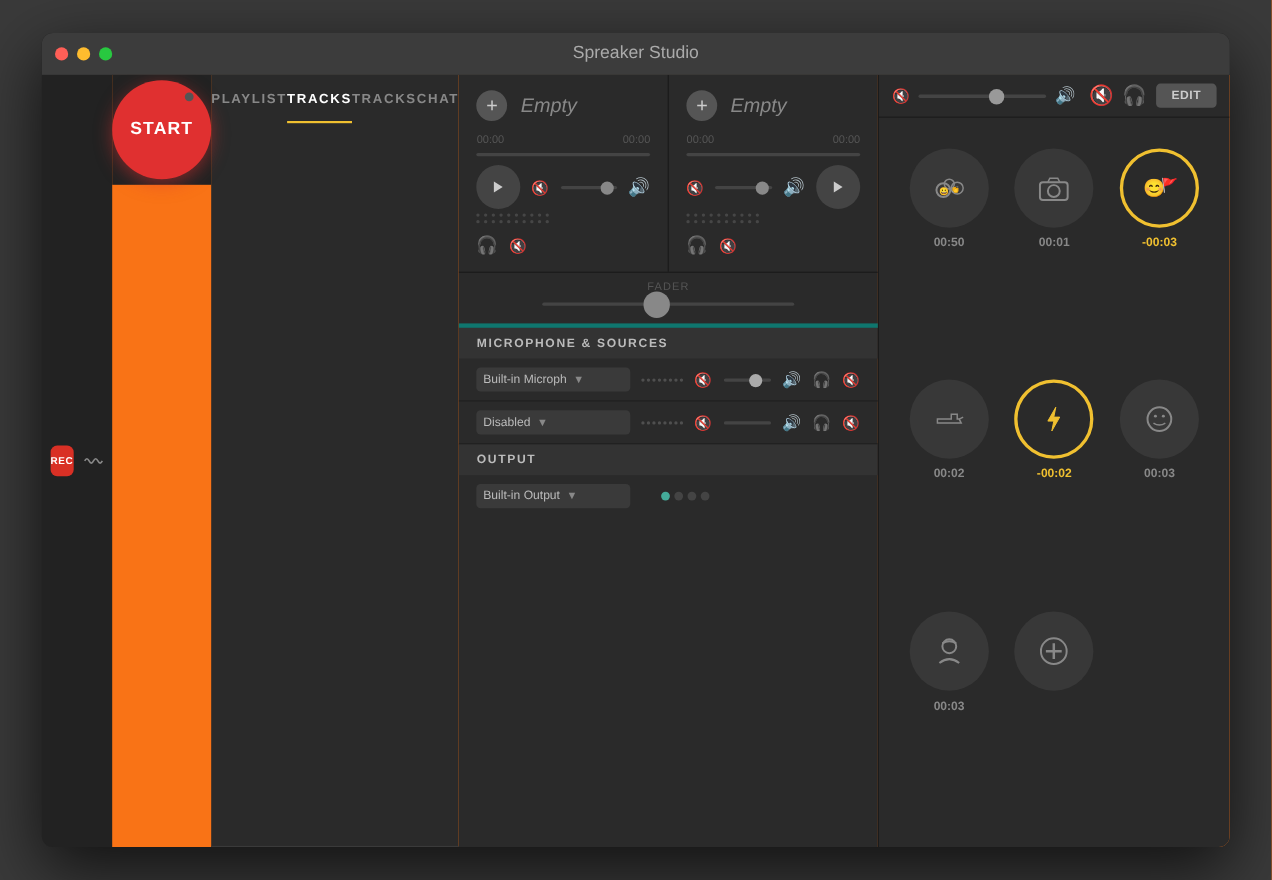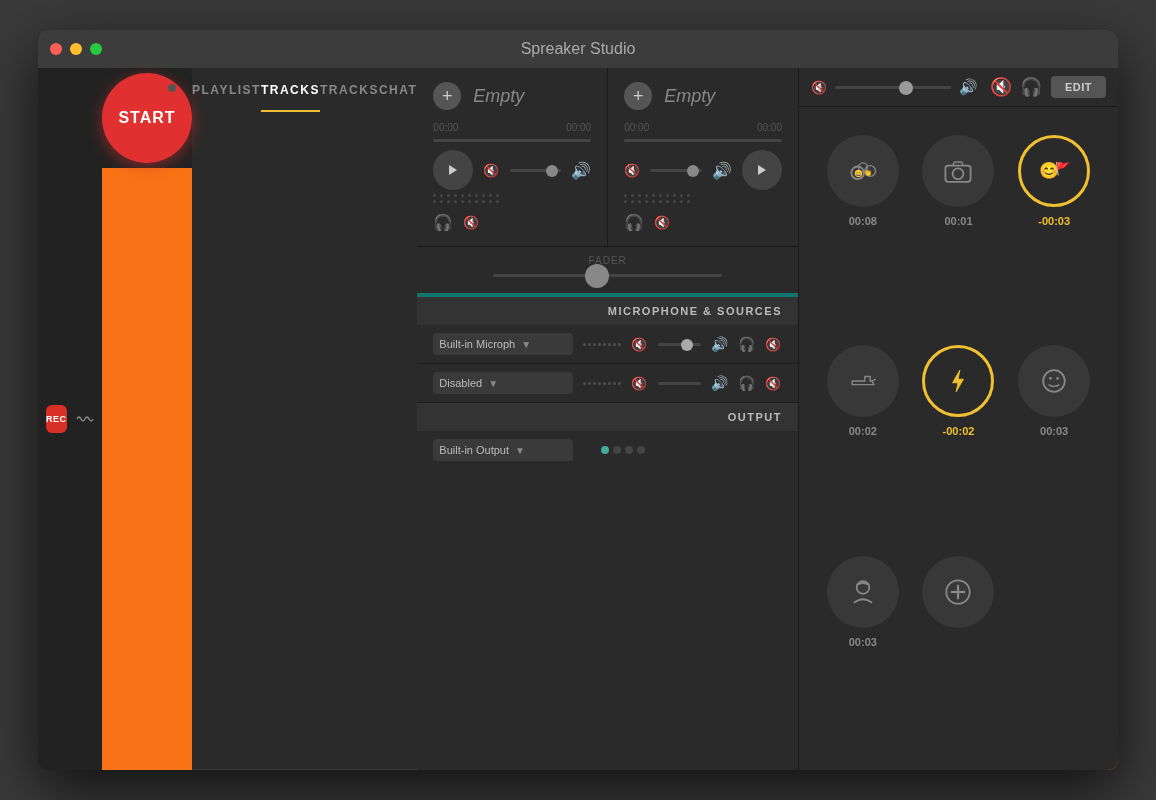--- a/index.html
+++ b/index.html
@@ -342,21 +342,21 @@
     .section {
       padding: 0;
     }
     .section-header {
       background: #333;
       color: #bbb;
       font-size: 11px;
       font-weight: 600;
       letter-spacing: 1.5px;
       padding: 8px 16px;
-      text-align: right;
+      text-align: left;
     }
     .source-row {
       display: flex;
       align-items: center;
       padding: 8px 16px;
       gap: 10px;
       border-bottom: 1px solid #1e1e1e;
     }
     .source-select-box {
       background: #3a3a3a;
@@ -747,21 +747,21 @@
             <div class="effect-cell">
               <div class="effect-circle">
                 <svg class="fx-svg" viewBox="0 0 40 40">
                   <circle cx="14" cy="22" r="7" fill="none" stroke="#888" stroke-width="2"></circle>
                   <circle cx="20" cy="16" r="5" fill="none" stroke="#888" stroke-width="1.5"></circle>
                   <circle cx="28" cy="20" r="6" fill="none" stroke="#888" stroke-width="1.5"></circle>
                   <text x="10" y="26" font-size="8" fill="#888">😀</text>
                   <text x="22" y="24" font-size="7" fill="#888">👏</text>
                 </svg>
               </div>
-              <span class="effect-time">00:08</span>
+              <span class="effect-time">00:50</span>
             </div>
 
             <div class="effect-cell">
               <div class="effect-circle">
                 <svg class="fx-svg" viewBox="0 0 40 40">
                   <rect x="6" y="14" width="28" height="18" rx="3" fill="none" stroke="#888" stroke-width="2"></rect>
                   <circle cx="20" cy="23" r="6" fill="none" stroke="#888" stroke-width="2"></circle>
                   <path d="M14 14 l2-4 h8 l2 4" fill="none" stroke="#888" stroke-width="1.5"></path>
                 </svg>
               </div>

